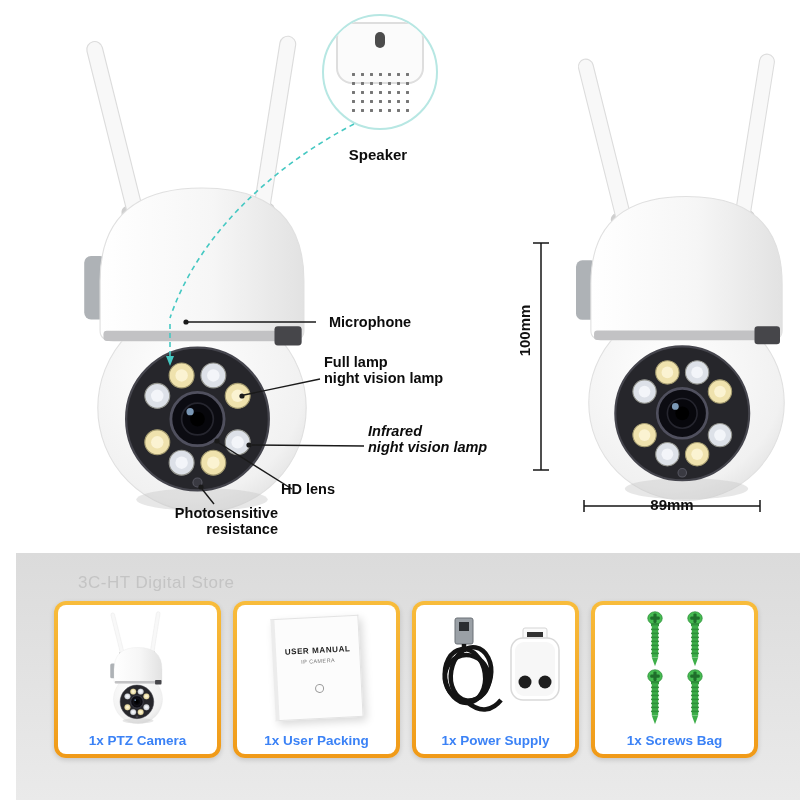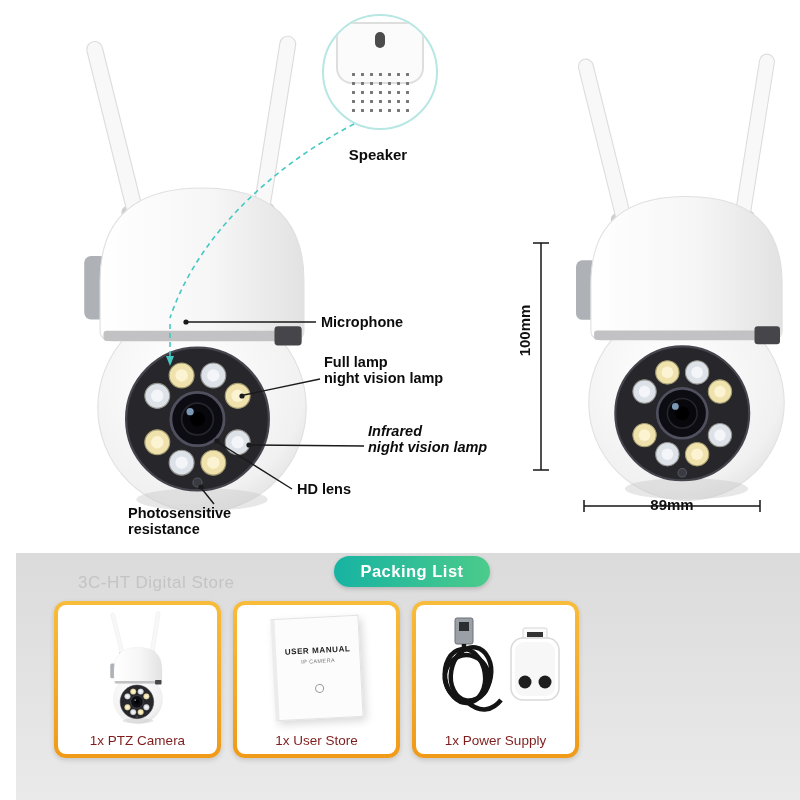--- a/index.html
+++ b/index.html
@@ -9,25 +9,25 @@
   
   .top{position:absolute;left:0;top:0;width:800px;height:553px;background:#fff;}
   .cam{position:absolute;}
   .cam-left{left:50px;top:34px;}
   .cam-right{left:543px;top:52px;}
 
   .overlay{position:absolute;left:0;top:0;width:800px;height:553px;pointer-events:none;}
 
   .lbl{position:absolute;font-weight:bold;font-size:14.5px;line-height:16px;
        color:#0c0c0c;white-space:nowrap;}
-  .lbl-mic{left:305px;top:314px;text-align:center;}
+  .lbl-mic{left:313px;top:314px;text-align:center;}
   .lbl-fc{left:308px;top:354px;}
   .lbl-ir{left:352px;top:423px;font-style:italic;}
-  .lbl-hd{left:281px;top:481px;}
-  .lbl-ps{left:112px;top:505px;width:150px;text-align:left;white-space:normal;}
+  .lbl-hd{left:265px;top:481px;}
+  .lbl-ps{left:112px;top:505px;width:150px;text-align:right;white-space:normal;}
   .dim{position:absolute;font-weight:bold;font-size:15px;color:#101010;text-align:center;}
   .dim-h{left:472px;top:322px;width:72px;transform:rotate(-90deg);}
   .dim-w{left:616px;top:496px;width:80px;}
 
   
   .speaker-circle{position:absolute;left:306px;top:14px;width:112px;height:112px;
       border-radius:50%;border:2px solid #b7e7e3;background:#fff;overflow:hidden;}
   .shell{position:absolute;left:50%;top:6px;transform:translateX(-50%);
       width:84px;height:58px;border:2px solid #dedede;border-radius:16px;background:#fbfbfb;}
   .hook{position:absolute;left:50%;top:16px;transform:translateX(-50%);
@@ -49,21 +49,21 @@
       font-size:16.5px;display:flex;align-items:center;justify-content:center;
       letter-spacing:.5px;box-shadow:0 2px 4px rgba(0,0,0,.18);}
   .cards{position:absolute;left:38px;top:48px;display:flex;gap:12px;}
   .card{width:167px;height:157px;border-radius:12px;padding:4px;box-sizing:border-box;
       background:linear-gradient(180deg,#f8bc3b,#f09a18);box-shadow:0 2px 5px rgba(0,0,0,.15);}
   .card-inner{width:100%;height:100%;background:#fff;border-radius:8px;position:relative;
       display:flex;flex-direction:column;align-items:center;justify-content:flex-end;
       box-sizing:border-box;padding-bottom:6px;}
   .card-img{position:absolute;top:4px;left:0;right:0;height:118px;
       display:flex;align-items:center;justify-content:center;}
-  .card-label{font-size:13.5px;color:#7f1d1d;font-weight:400;}
+  .card-label{font-size:13.5px;color:#3b82f6;font-weight:700;}
 
   .manual{width:88px;height:102px;background:#fcfcfc;border:1px solid #e3e3e3;
       border-left:4px solid #ececec;box-shadow:3px 4px 8px rgba(0,0,0,.15);
       transform:rotate(-3deg);display:flex;flex-direction:column;align-items:center;
       padding-top:28px;box-sizing:border-box;}
   .manual-title{font-size:8px;font-weight:bold;letter-spacing:.6px;color:#222;}
   .manual-sub{font-size:5.5px;color:#777;margin-top:3px;letter-spacing:.4px;}
   .manual-dot{width:7px;height:7px;border:1px solid #999;border-radius:50%;margin-top:20px;}
 
   .screws{display:grid;grid-template-columns:repeat(2,auto);gap:2px 16px;}
@@ -213,21 +213,20 @@
       <div>Photosensitive</div>
       <div>resistance</div>
     </div>
 
     <div class="dim dim-h">100mm</div>
     <div class="dim dim-w">89mm</div>
   </section>
 
   <section class="bottom">
     <div class="watermark">3C-HT Digital Store</div>
-    <div class="pill">Packing List</div>
 
     <div class="cards">
 
       <div class="card">
         <div class="card-inner">
           <div class="card-img">
             <svg width="64" height="115">
                 <use href="#sym-cam"></use>
               </svg>
           </div>
@@ -237,21 +236,21 @@
 
       <div class="card">
         <div class="card-inner">
           <div class="card-img">
             <div class="manual">
               <div class="manual-title">USER MANUAL</div>
               <div class="manual-sub">IP CAMERA</div>
               <div class="manual-dot"></div>
             </div>
           </div>
-          <div class="card-label">1x User Store</div>
+          <div class="card-label">1x User Packing</div>
         </div>
       </div>
 
       <div class="card">
         <div class="card-inner">
           <div class="card-img">
             <svg width="150" height="112" viewBox="0 0 150 112">
               <rect x="34" y="6" width="18" height="26" rx="2" fill="#9aa0a6" stroke="#6b7076"></rect>
               <rect x="38" y="10" width="10" height="9" fill="#2a2d31"></rect>
               <g stroke="#141414" stroke-width="4.5" fill="none">
@@ -266,16 +265,37 @@
               <rect x="90" y="26" width="48" height="62" rx="12" fill="#ffffff" stroke="#d9d9d9" stroke-width="1.5"></rect>
               <rect x="94" y="30" width="40" height="54" rx="9" fill="#f7f7f7"></rect>
               <circle cx="104" cy="70" r="6.5" fill="#1e1e1e"></circle>
               <circle cx="124" cy="70" r="6.5" fill="#1e1e1e"></circle>
             </svg>
           </div>
           <div class="card-label">1x Power Supply</div>
         </div>
       </div>
 
+      <div class="card">
+        <div class="card-inner">
+          <div class="card-img">
+            <div class="screws">
+              <svg width="24" height="56">
+                  <use href="#sym-screw"></use>
+                </svg>
+              <svg width="24" height="56">
+                  <use href="#sym-screw"></use>
+                </svg>
+              <svg width="24" height="56">
+                  <use href="#sym-screw"></use>
+                </svg>
+              <svg width="24" height="56">
+                  <use href="#sym-screw"></use>
+                </svg>
+            </div>
+          </div>
+          <div class="card-label">1x Screws Bag</div>
+        </div>
+      </div>
 
     </div>
   </section>
 </div>
 
 </body></html>

